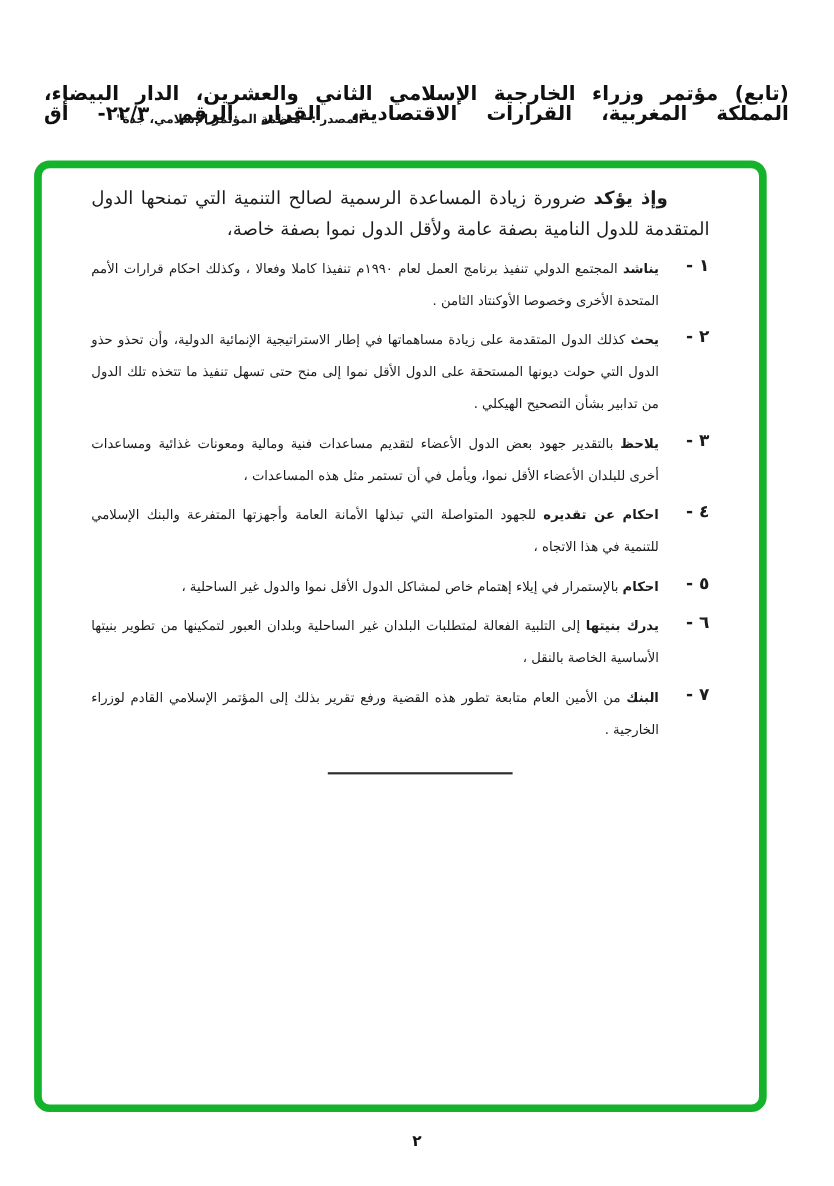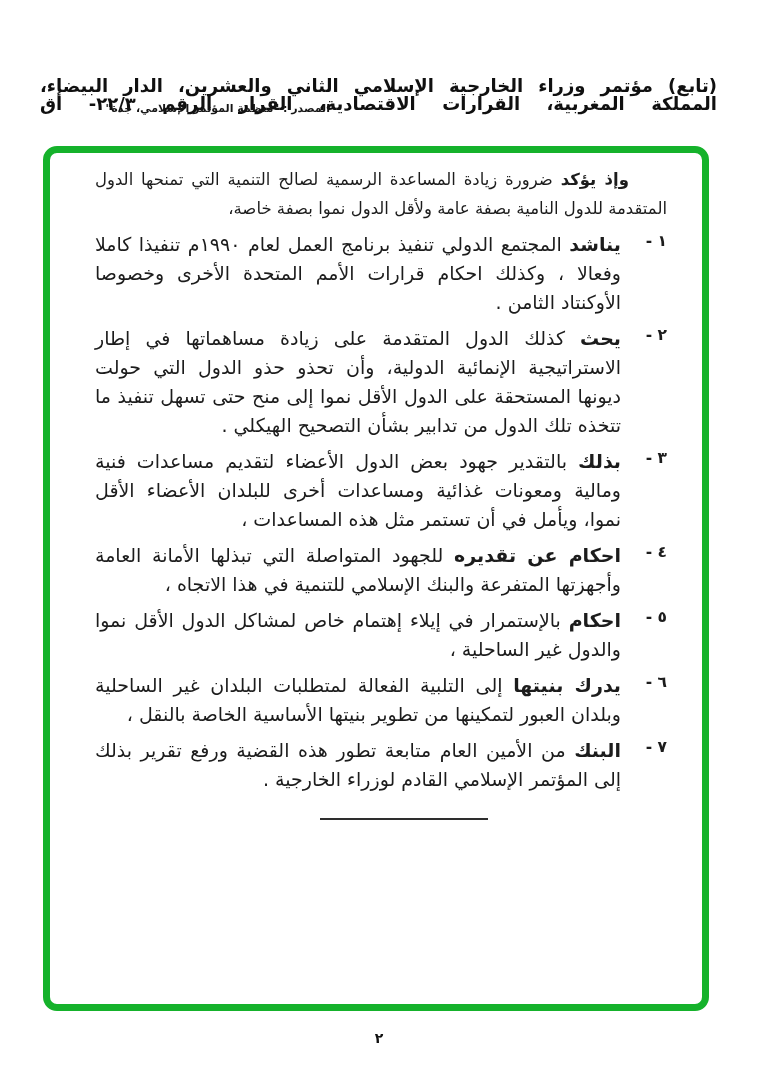--- a/index.html
+++ b/index.html
@@ -12,37 +12,37 @@
     position:absolute;top:77px;right:41px;left:40px;
     direction:rtl;text-align:justify;text-align-last:justify;
     font-size:18px;font-weight:bold;color:#101010;line-height:18px;
   }
   .source-line{
     position:absolute;top:102px;right:428px;
     direction:rtl;white-space:nowrap;
     font-size:11px;font-weight:bold;color:#161616;
   }
   .doc-frame{
-    position:absolute;left:43px;top:146px;width:666px;height:865px;
+    position:absolute;left:31px;top:146px;width:666px;height:865px;
     box-sizing:border-box;border:7px solid #15b22b;border-radius:14px;
-    padding:12px 35px 0 45px;direction:rtl;background:#fff;
+    padding:12px 45px 0 45px;direction:rtl;background:#fff;
   }
   .para{
     margin:0 0 7px 0;font-size:16.5px;line-height:29px;
     text-align:justify;color:#1c1c1c;
   }
   .para.indented{text-indent:38px;}
   .lead{font-weight:bold;}
   .item{display:flex;margin:0 0 7px 0;}
   .item-num{
     flex:0 0 46px;font-size:15.5px;font-weight:bold;
     letter-spacing:4px;padding-top:2px;color:#1c1c1c;
   }
   .item-body{
-    flex:1 1 auto;font-size:19px;line-height:29px;
+    flex:1 1 auto;font-size:12px;line-height:29px;
     text-align:justify;color:#1c1c1c;
   }
   .divider{
     width:168px;height:2px;background:#2e2e2e;
     margin:24px 179px 0 auto;
   }
   .page-num{
     position:absolute;top:1030px;left:0;right:0;
     text-align:center;font-size:14px;font-weight:bold;color:#111;
   }
@@ -64,21 +64,21 @@
     <div class="item-body"><span class="lead">يناشد</span><span> المجتمع الدولي تنفيذ برنامج العمل لعام ١٩٩٠م تنفيذا كاملا وفعالا ، وكذلك احكام قرارات الأمم المتحدة الأخرى وخصوصا الأوكنتاد الثامن .</span></div>
   </div>
 
   <div class="item">
     <div class="item-num">٢ -</div>
     <div class="item-body"><span class="lead">يحث</span><span> كذلك الدول المتقدمة على زيادة مساهماتها في إطار الاستراتيجية الإنمائية الدولية، وأن تحذو حذو الدول التي حولت ديونها المستحقة على الدول الأقل نموا إلى منح حتى تسهل تنفيذ ما تتخذه تلك الدول من تدابير بشأن التصحيح الهيكلي .</span></div>
   </div>
 
   <div class="item">
     <div class="item-num">٣ -</div>
-    <div class="item-body"><span class="lead">بذلك</span><span> بالتقدير جهود بعض الدول الأعضاء لتقديم مساعدات فنية ومالية ومعونات غذائية ومساعدات أخرى للبلدان الأعضاء الأقل نموا،  ويأمل في أن تستمر مثل هذه المساعدات ،</span></div>
+    <div class="item-body"><span class="lead">يلاحظ</span><span> بالتقدير جهود بعض الدول الأعضاء لتقديم مساعدات فنية ومالية ومعونات غذائية ومساعدات أخرى للبلدان الأعضاء الأقل نموا،  ويأمل في أن تستمر مثل هذه المساعدات ،</span></div>
   </div>
 
   <div class="item">
     <div class="item-num">٤ -</div>
     <div class="item-body"><span class="lead">احكام عن تقديره</span><span> للجهود المتواصلة التي تبذلها الأمانة العامة وأجهزتها المتفرعة والبنك الإسلامي للتنمية في هذا الاتجاه ،</span></div>
   </div>
 
   <div class="item">
     <div class="item-num">٥ -</div>
     <div class="item-body"><span class="lead">احكام</span><span> بالإستمرار في إيلاء إهتمام خاص لمشاكل الدول الأقل نموا والدول غير الساحلية ،</span></div>

